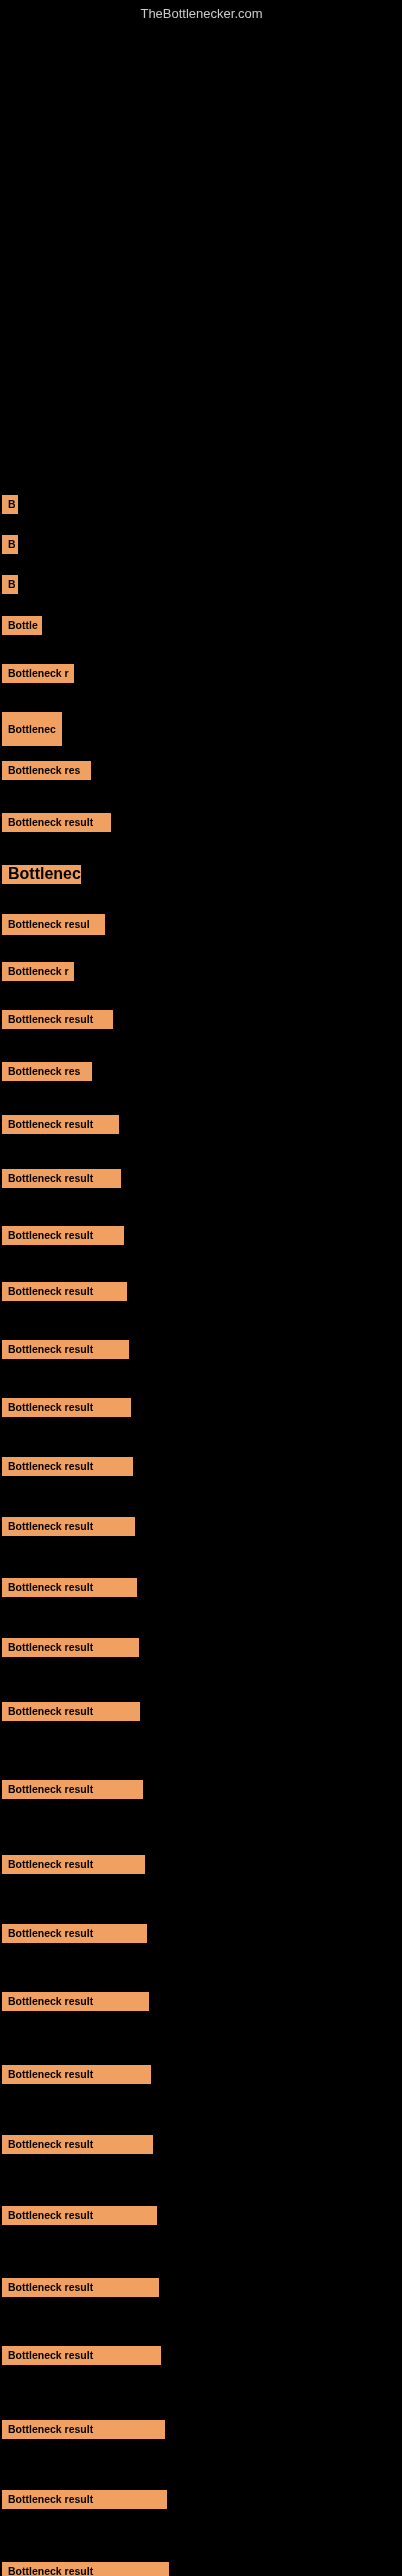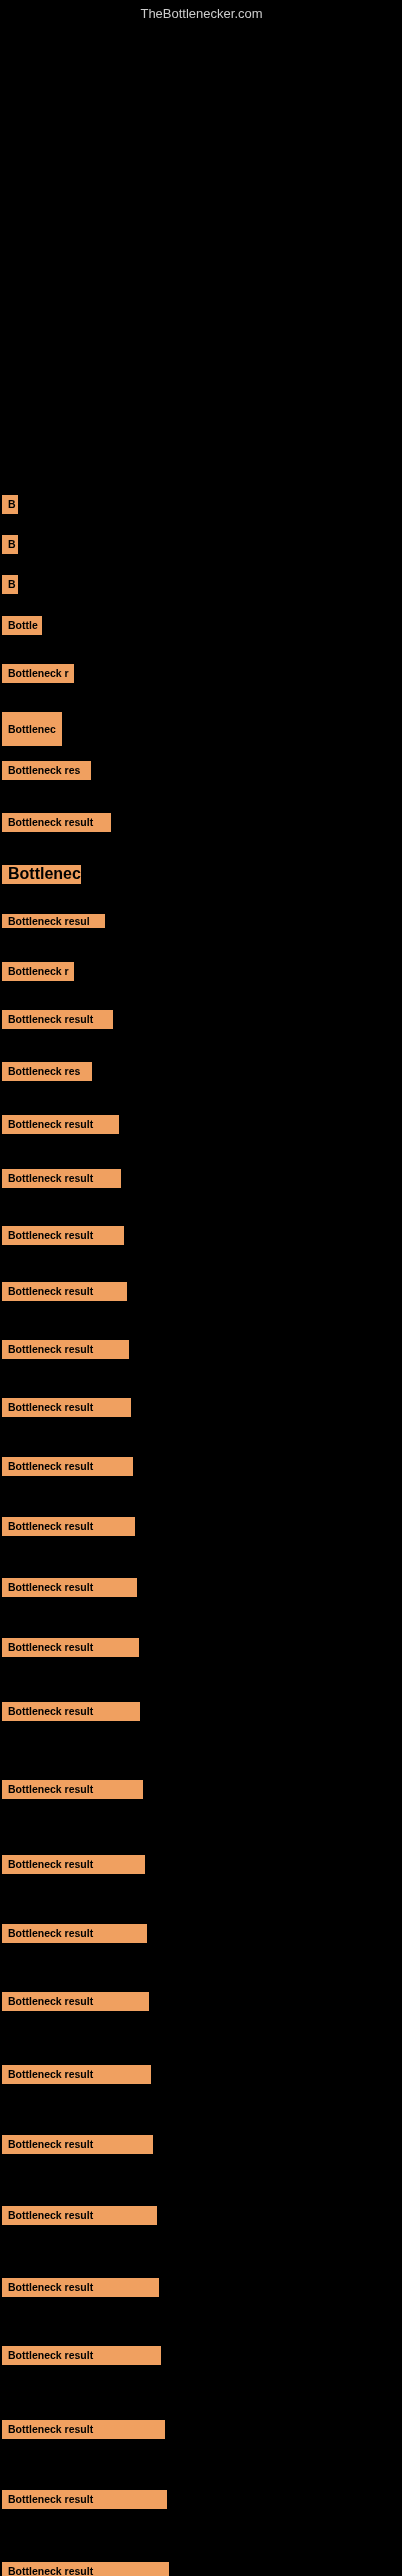--- a/index.html
+++ b/index.html
@@ -31,21 +31,21 @@
 <div id="bars-container" style="position: relative; width: 403px; height: 2576px;">
 <div style="position: absolute; top: 467px; left: 1.6px; background-color: rgb(240, 160, 96); color: rgb(0, 0, 0); font-size: 10.5px; font-weight: bold; padding: 3.2px 6.4px; width: 16px; white-space: nowrap; overflow: hidden; height: 19.3px; display: flex; align-items: center;">B</div>
     <div style="position: absolute; top: 507px; left: 1.6px; background-color: rgb(240, 160, 96); color: rgb(0, 0, 0); font-size: 10.5px; font-weight: bold; padding: 3.2px 6.4px; width: 16px; white-space: nowrap; overflow: hidden; height: 19.3px; display: flex; align-items: center;">B</div>
     <div style="position: absolute; top: 547px; left: 1.6px; background-color: rgb(240, 160, 96); color: rgb(0, 0, 0); font-size: 10.5px; font-weight: bold; padding: 3.2px 6.4px; width: 16px; white-space: nowrap; overflow: hidden; height: 19.3px; display: flex; align-items: center;">B</div>
     <div style="position: absolute; top: 588px; left: 1.6px; background-color: rgb(240, 160, 96); color: rgb(0, 0, 0); font-size: 10.5px; font-weight: bold; padding: 3.2px 6.4px; width: 40px; white-space: nowrap; overflow: hidden; height: 19.3px; display: flex; align-items: center; text-align: right;">Bottle</div>
     <div style="position: absolute; top: 636px; left: 1.6px; background-color: rgb(240, 160, 96); color: rgb(0, 0, 0); font-size: 10.5px; font-weight: bold; padding: 3.2px 6.4px; width: 72px; white-space: nowrap; overflow: hidden; height: 19.3px; display: flex; align-items: center;">Bottleneck r</div>
     <div style="position: absolute; top: 684px; left: 1.6px; background-color: rgb(240, 160, 96); color: rgb(0, 0, 0); font-size: 10.5px; font-weight: bold; padding: 3.2px 6.4px; width: 60px; white-space: nowrap; overflow: hidden; height: 34px; display: flex; align-items: center;">Bottlenec</div>
     <div style="position: absolute; top: 733px; left: 1.6px; background-color: rgb(240, 160, 96); color: rgb(0, 0, 0); font-size: 10.5px; font-weight: bold; padding: 3.2px 6.4px; width: 89px; white-space: nowrap; overflow: hidden; height: 19.3px; display: flex; align-items: center;">Bottleneck res</div>
     <div style="position: absolute; top: 785px; left: 1.6px; background-color: rgb(240, 160, 96); color: rgb(0, 0, 0); font-size: 10.5px; font-weight: bold; padding: 3.2px 6.4px; width: 109px; white-space: nowrap; overflow: hidden; height: 19.3px; display: flex; align-items: center;">Bottleneck result</div>
     <div style="position: absolute; top: 837px; left: 1.6px; background-color: rgb(240, 160, 96); color: rgb(0, 0, 0); font-size: 16px; font-weight: bold; padding: 3.2px 6.4px; width: 79px; white-space: nowrap; overflow: hidden; height: 19.3px; display: flex; align-items: center;">Bottleneck re</div>
-    <div style="position: absolute; top: 886px; left: 1.6px; background-color: rgb(240, 160, 96); color: rgb(0, 0, 0); font-size: 10.5px; font-weight: bold; padding: 3.2px 6.4px; width: 103px; white-space: nowrap; overflow: hidden; height: 14px; display: flex; align-items: center;">Bottleneck resul</div>
+    <div style="position: absolute; top: 886px; left: 1.6px; background-color: rgb(240, 160, 96); color: rgb(0, 0, 0); font-size: 10.5px; font-weight: bold; padding: 3.2px 6.4px; width: 103px; white-space: nowrap; overflow: hidden; height: 21px; display: flex; align-items: center;">Bottleneck resul</div>
     <div style="position: absolute; top: 934px; left: 1.6px; background-color: rgb(240, 160, 96); color: rgb(0, 0, 0); font-size: 10.5px; font-weight: bold; padding: 3.2px 6.4px; width: 72px; white-space: nowrap; overflow: hidden; height: 19.3px; display: flex; align-items: center;">Bottleneck r</div>
     <div style="position: absolute; top: 982px; left: 1.6px; background-color: rgb(240, 160, 96); color: rgb(0, 0, 0); font-size: 10.5px; font-weight: bold; padding: 3.2px 6.4px; width: 111px; white-space: nowrap; overflow: hidden; height: 19.3px; display: flex; align-items: center;">Bottleneck result</div>
     <div style="position: absolute; top: 1034px; left: 1.6px; background-color: rgb(240, 160, 96); color: rgb(0, 0, 0); font-size: 10.5px; font-weight: bold; padding: 3.2px 6.4px; width: 90px; white-space: nowrap; overflow: hidden; height: 19.3px; display: flex; align-items: center;">Bottleneck res</div>
     <div style="position: absolute; top: 1087px; left: 1.6px; background-color: rgb(240, 160, 96); color: rgb(0, 0, 0); font-size: 10.5px; font-weight: bold; padding: 3.2px 6.4px; width: 117px; white-space: nowrap; overflow: hidden; height: 19.3px; display: flex; align-items: center;">Bottleneck result</div>
     <div style="position: absolute; top: 1141px; left: 1.6px; background-color: rgb(240, 160, 96); color: rgb(0, 0, 0); font-size: 10.5px; font-weight: bold; padding: 3.2px 6.4px; width: 119px; white-space: nowrap; overflow: hidden; height: 19.3px; display: flex; align-items: center;">Bottleneck result</div>
     <div style="position: absolute; top: 1198px; left: 1.6px; background-color: rgb(240, 160, 96); color: rgb(0, 0, 0); font-size: 10.5px; font-weight: bold; padding: 3.2px 6.4px; width: 122px; white-space: nowrap; overflow: hidden; height: 19.3px; display: flex; align-items: center;">Bottleneck result</div>
     <div style="position: absolute; top: 1254px; left: 1.6px; background-color: rgb(240, 160, 96); color: rgb(0, 0, 0); font-size: 10.5px; font-weight: bold; padding: 3.2px 6.4px; width: 125px; white-space: nowrap; overflow: hidden; height: 19.3px; display: flex; align-items: center;">Bottleneck result</div>
     <div style="position: absolute; top: 1312px; left: 1.6px; background-color: rgb(240, 160, 96); color: rgb(0, 0, 0); font-size: 10.5px; font-weight: bold; padding: 3.2px 6.4px; width: 127px; white-space: nowrap; overflow: hidden; height: 19.3px; display: flex; align-items: center;">Bottleneck result</div>
     <div style="position: absolute; top: 1370px; left: 1.6px; background-color: rgb(240, 160, 96); color: rgb(0, 0, 0); font-size: 10.5px; font-weight: bold; padding: 3.2px 6.4px; width: 129px; white-space: nowrap; overflow: hidden; height: 19.3px; display: flex; align-items: center;">Bottleneck result</div>
     <div style="position: absolute; top: 1429px; left: 1.6px; background-color: rgb(240, 160, 96); color: rgb(0, 0, 0); font-size: 10.5px; font-weight: bold; padding: 3.2px 6.4px; width: 131px; white-space: nowrap; overflow: hidden; height: 19.3px; display: flex; align-items: center;">Bottleneck result</div>

